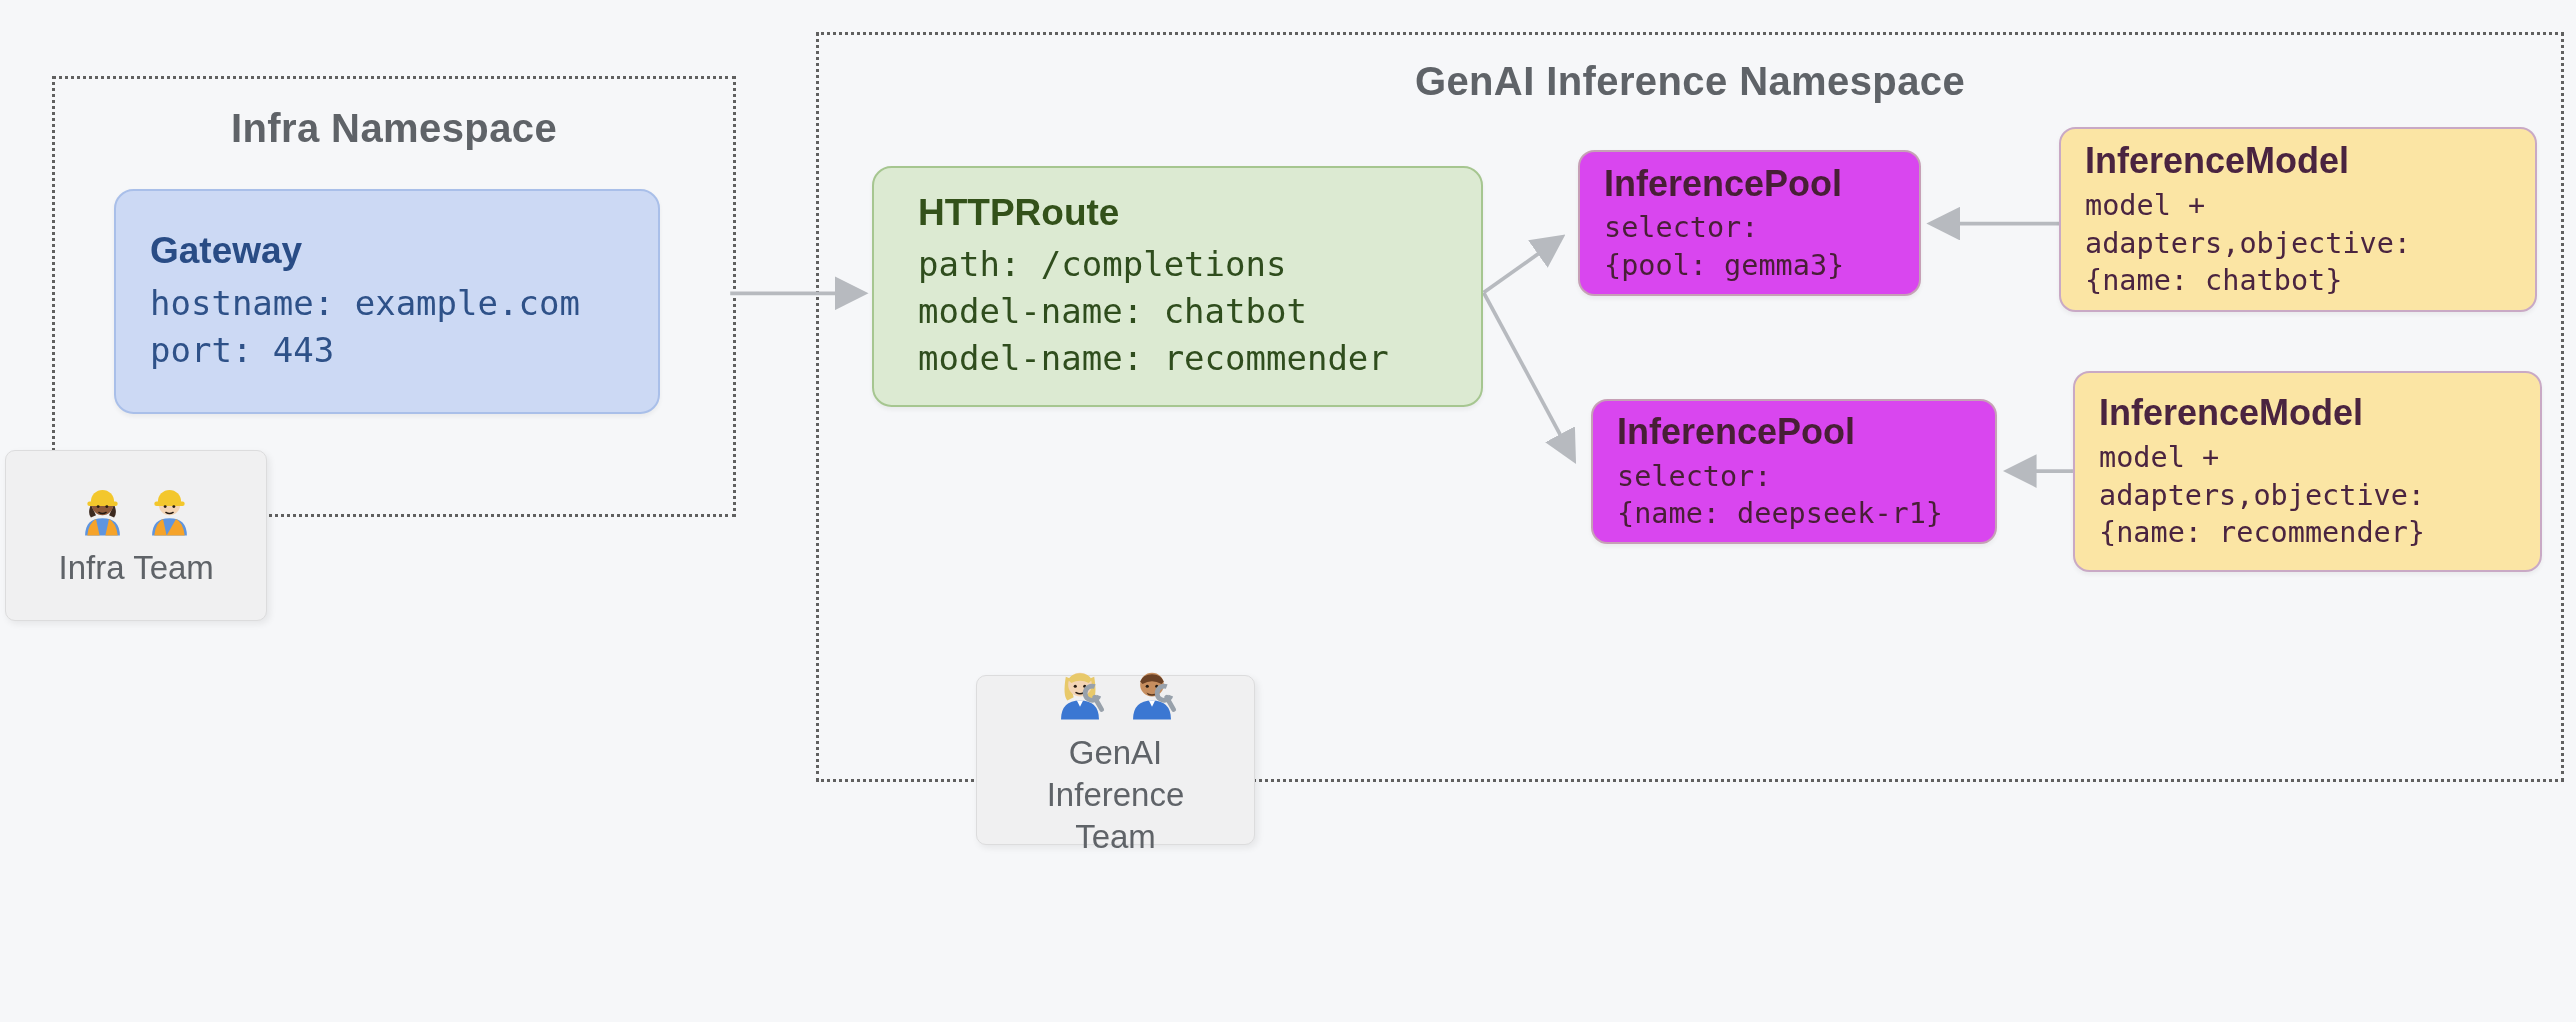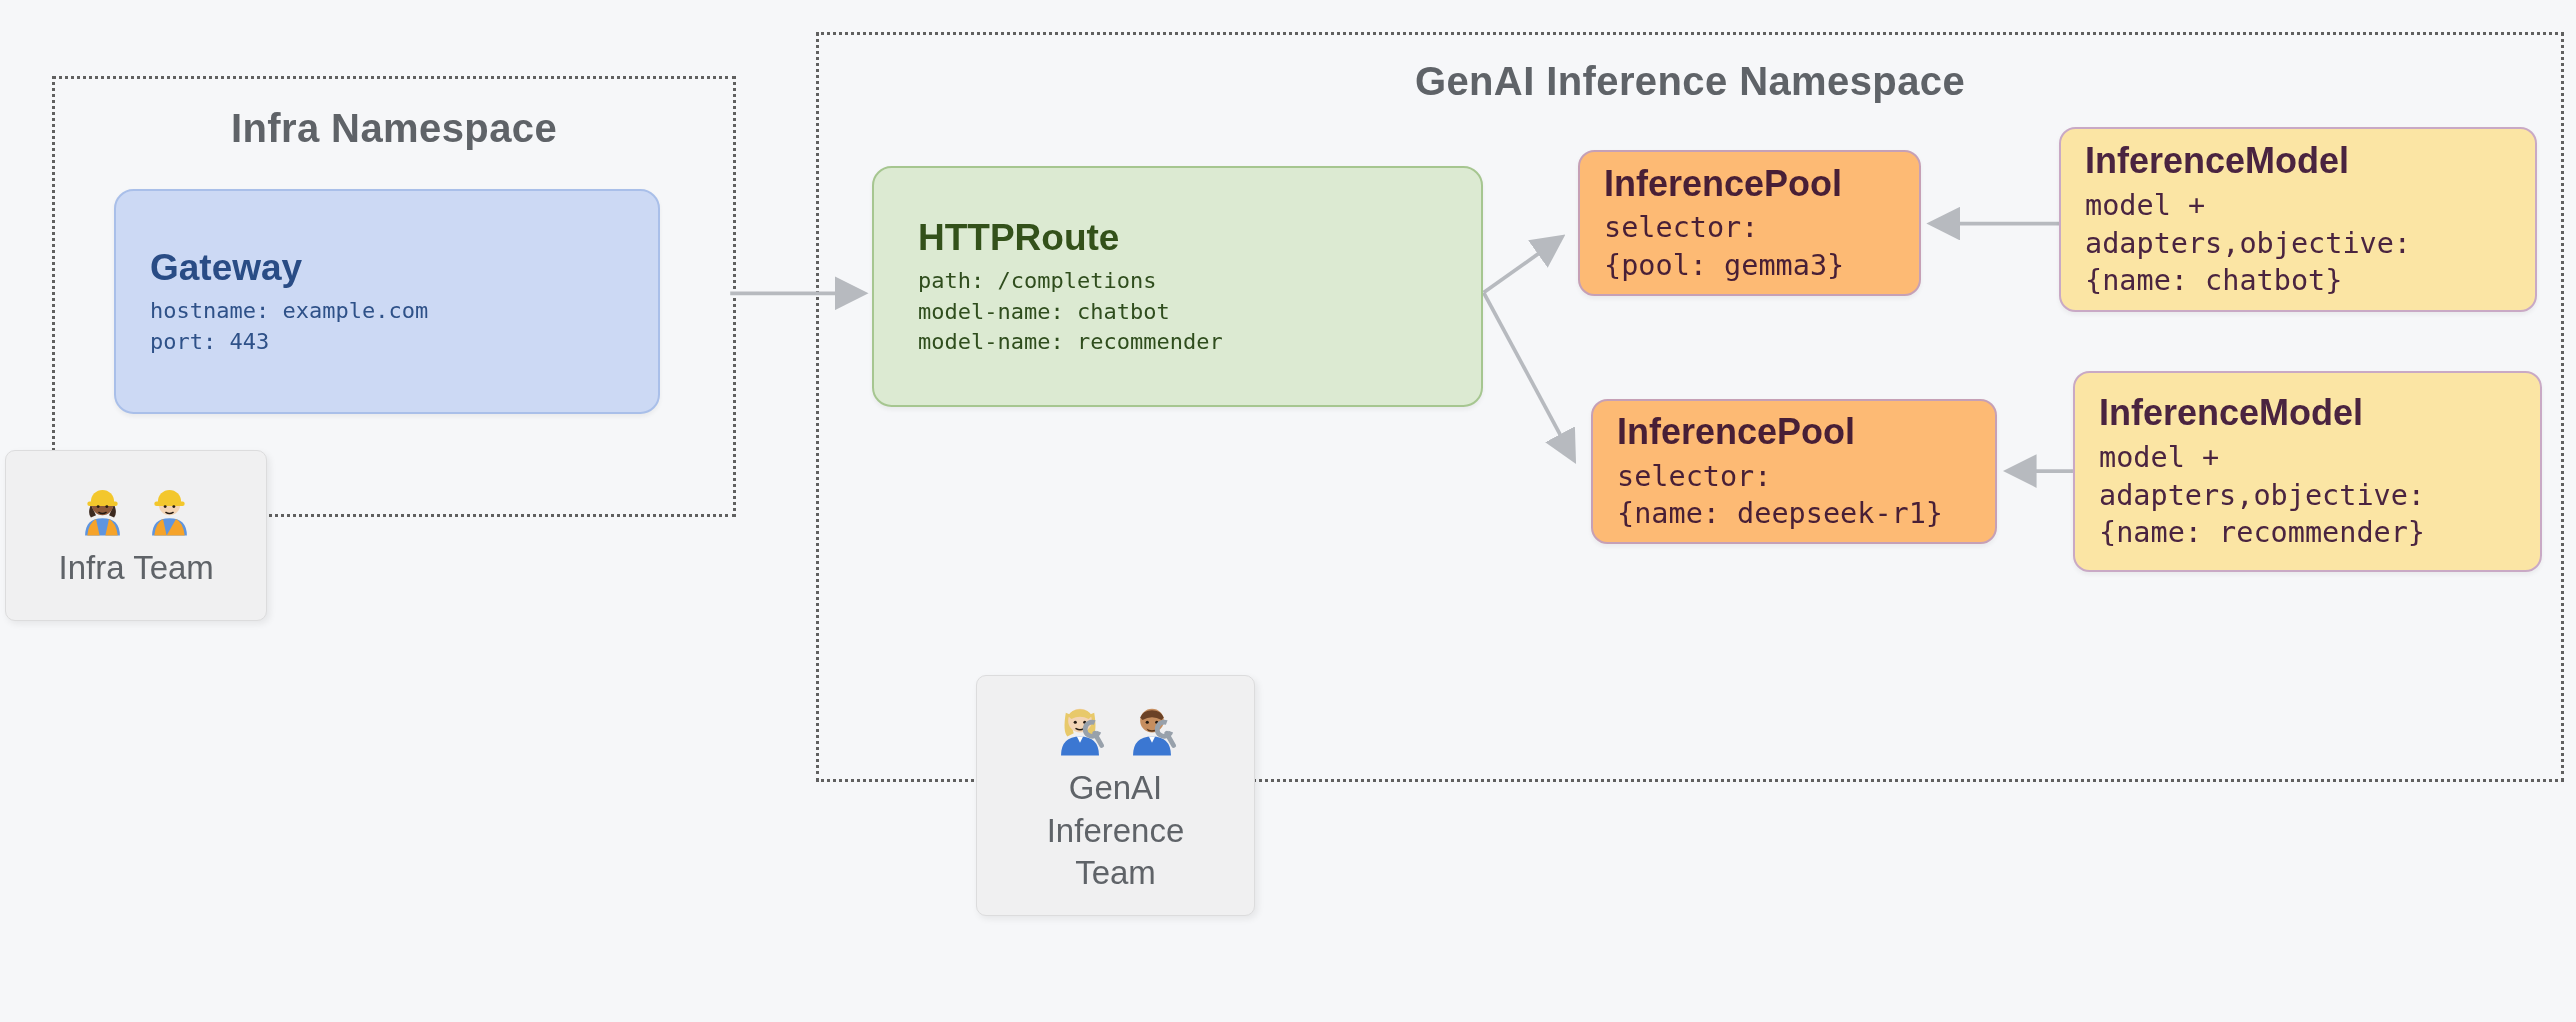--- a/index.html
+++ b/index.html
@@ -13,34 +13,34 @@
   .ns-title{
     position:absolute;left:0;right:0;text-align:center;
     font-size:40px;color:#5f6368;letter-spacing:0.4px;font-weight:bold;
   }
   .node{
     position:absolute;box-sizing:border-box;border-radius:19.5px;z-index:2;
     display:flex;flex-direction:column;justify-content:center;
     padding:18px 34px;box-shadow:0 2.2px 4.5px rgba(0,0,0,0.05);
   }
   .node h2{margin:0 0 6px 0;font-size:37px;line-height:1.2;font-weight:bold;}
-  .code{font-family:"DejaVu Sans Mono","Liberation Mono",monospace;font-size:22px;line-height:1.38;}
+  .code{font-family:"DejaVu Sans Mono","Liberation Mono",monospace;font-size:34px;line-height:1.38;}
   .node.small{border-radius:16.5px;padding:12px 24px;}
   .node.small h2{font-size:36px;margin-bottom:4.5px;}
   .node.small .code{font-size:28.5px;line-height:1.32;}
 
   .gateway{background:#ccd9f4;border:2.2px solid #a9bfe9;}
   .gateway h2{color:#294c85;}
   .gateway .code{color:#2e5188;}
 
   .httproute{background:#dcead2;border:2.2px solid #a6c690;padding-left:44px;}
   .httproute h2{color:#33511a;}
   .httproute .code{color:#2f4d1d;}
 
-  .pool{background:#fdba74;border:2.2px solid #c6a0b6;justify-content:center;}
+  .pool{background:#d946ef;border:2.2px solid #c6a0b6;justify-content:center;}
   .pool h2{color:#481f36;}
   .pool .code{color:#481f36;}
 
   .model{background:#fbe5a4;border:2.2px solid #c9a9c5;}
   .model h2{color:#4a2440;}
   .model .code{color:#4a2440;}
 
   .team{
     position:absolute;box-sizing:border-box;z-index:5;
     background:#f0f0f1;border:1.5px solid #dcdcdd;border-radius:10px;
@@ -145,21 +145,21 @@
         <path d="M22 27 a16 16 0 0 1 32 0 l0 3 -32 0 Z" fill="#f3c72c"></path>
         <rect x="17" y="27" width="42" height="6" rx="3" fill="#f3c72c"></rect>
         <circle cx="32" cy="34" r="2" fill="#241a12"></circle>
         <circle cx="44" cy="34" r="2" fill="#241a12"></circle>
         <path d="M33 42 q5 3 10 0" stroke="#241a12" stroke-width="2" fill="none" stroke-linecap="round"></path>
       </svg>
     </div>
     <div class="team-label">Infra Team</div>
   </div>
 
-  <div class="team" style="left:976px;top:675px;width:279px;height:241px;">
+  <div class="team" style="left:976px;top:675px;width:279px;height:170px;">
     <div class="team-icons">
 
       <svg width="60" height="60" viewBox="0 0 76 76">
         <path d="M14 74 Q14 50 38 50 Q62 50 62 74 Z" fill="#3b77d2"></path>
         <path d="M34 50 l4 8 4-8 z" fill="#ffffff"></path>
         <path d="M20 20 q-4 24 2 30 l8-4 q-4-12 0-22 z" fill="#e8c96a"></path>
         <path d="M56 20 q4 24-2 30 l-8-4 q4-12 0-22 z" fill="#e8c96a"></path>
         <circle cx="38" cy="30" r="15" fill="#f3d4b5"></circle>
         <path d="M23 24 a16 13 0 0 1 30 0 l-4 4 q-11-6 -22 0 z" fill="#e8c96a"></path>
         <circle cx="32" cy="32" r="2" fill="#241a12"></circle>

